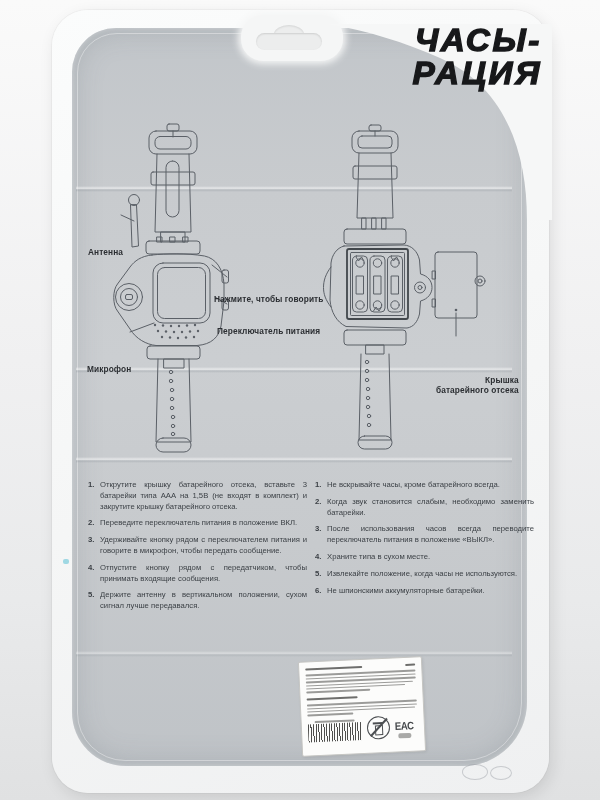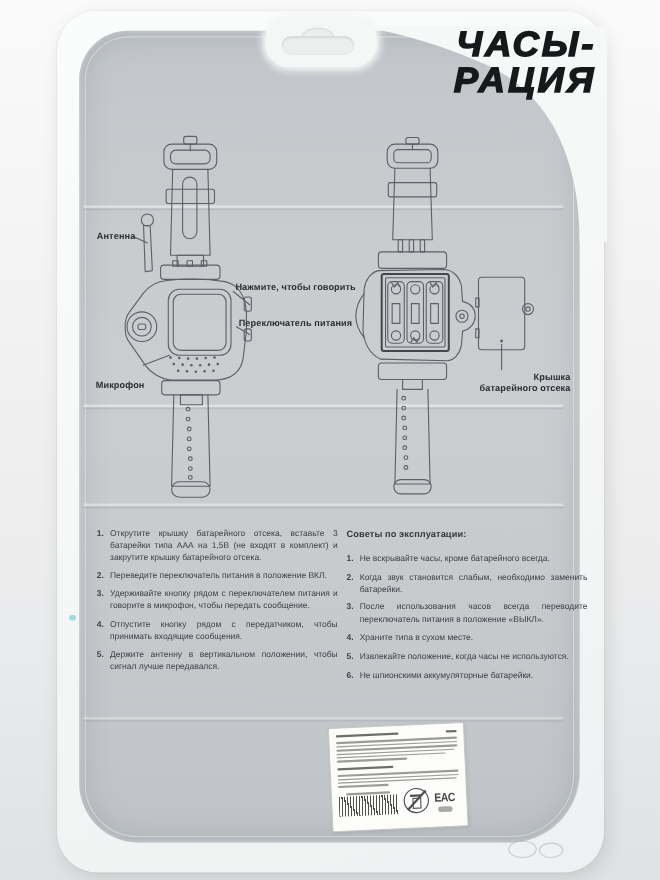--- a/index.html
+++ b/index.html
@@ -54,21 +54,21 @@
     letter-spacing:2.5px;color:#17181a;-webkit-text-stroke:1.3px #17181a;
     transform:scaleX(1.04);transform-origin:right top;z-index:6;
   }
 
   
   svg.art{position:absolute;left:0;top:0;z-index:4;}
 
   
   .dlabel{
     position:absolute;z-index:5;font-weight:700;font-size:8.3px;line-height:9.6px;
-    color:#2b2e32;white-space:nowrap;letter-spacing:.1px;
+    color:#2b2e32;white-space:nowrap;letter-spacing:.1px;margin-top:38px;
   }
   .dlabel.multi{white-space:pre-line;text-align:right;}
 
   
   .col{position:absolute;top:480px;width:219px;z-index:5;color:#3c4146;}
   .col.left{left:88px;}
   .col.right{left:315px;}
   .col h3{
     margin:0 0 13px 0;font-size:8.4px;font-weight:700;letter-spacing:.1px;color:#33373c;
   }
@@ -259,21 +259,21 @@
   </svg>
 
   <div class="title">
     <div>ЧАСЫ-</div>
     <div>РАЦИЯ</div>
   </div>
 
   <div class="dlabel" style="left:88px;top:210px">Антенна</div>
   <div class="dlabel" style="left:214px;top:257px">Нажмите, чтобы говорить</div>
   <div class="dlabel" style="left:217px;top:289px">Переключатель питания</div>
-  <div class="dlabel" style="left:87px;top:346px">Микрофон</div>
+  <div class="dlabel" style="left:87px;top:327px">Микрофон</div>
   <div class="dlabel multi" style="left:436px;top:338px">Крышка
 батарейного отсека</div>
 
   <div class="col left">
     <ol>
         <li>
         <span class="num">1.</span>
         <span class="txt">Открутите крышку батарейного отсека, вставьте 3 батарейки типа ААА на 1,5В (не входят в комплект) и закрутите крышку батарейного отсека.</span>
       </li>
         <li>
@@ -283,27 +283,26 @@
         <li>
         <span class="num">3.</span>
         <span class="txt">Удерживайте кнопку рядом с переключателем питания и говорите в микрофон, чтобы передать сообщение.</span>
       </li>
         <li>
         <span class="num">4.</span>
         <span class="txt">Отпустите кнопку рядом с передатчиком, чтобы принимать входящие сообщения.</span>
       </li>
         <li>
         <span class="num">5.</span>
-        <span class="txt">Держите антенну в вертикальном положении, чтобы сигнал лучше передавался.</span>
+        <span class="txt">Держите антенну в вертикальном положении, сухом сигнал лучше передавался.</span>
       </li>
       </ol>
   </div>
 
   <div class="col right">
-    <h3>Советы по эксплуатации:</h3>
     <ol>
         <li>
         <span class="num">1.</span>
         <span class="txt">Не вскрывайте часы, кроме батарейного всегда.</span>
       </li>
         <li>
         <span class="num">2.</span>
         <span class="txt">Когда звук становится слабым, необходимо заменить батарейки.</span>
       </li>
         <li>

